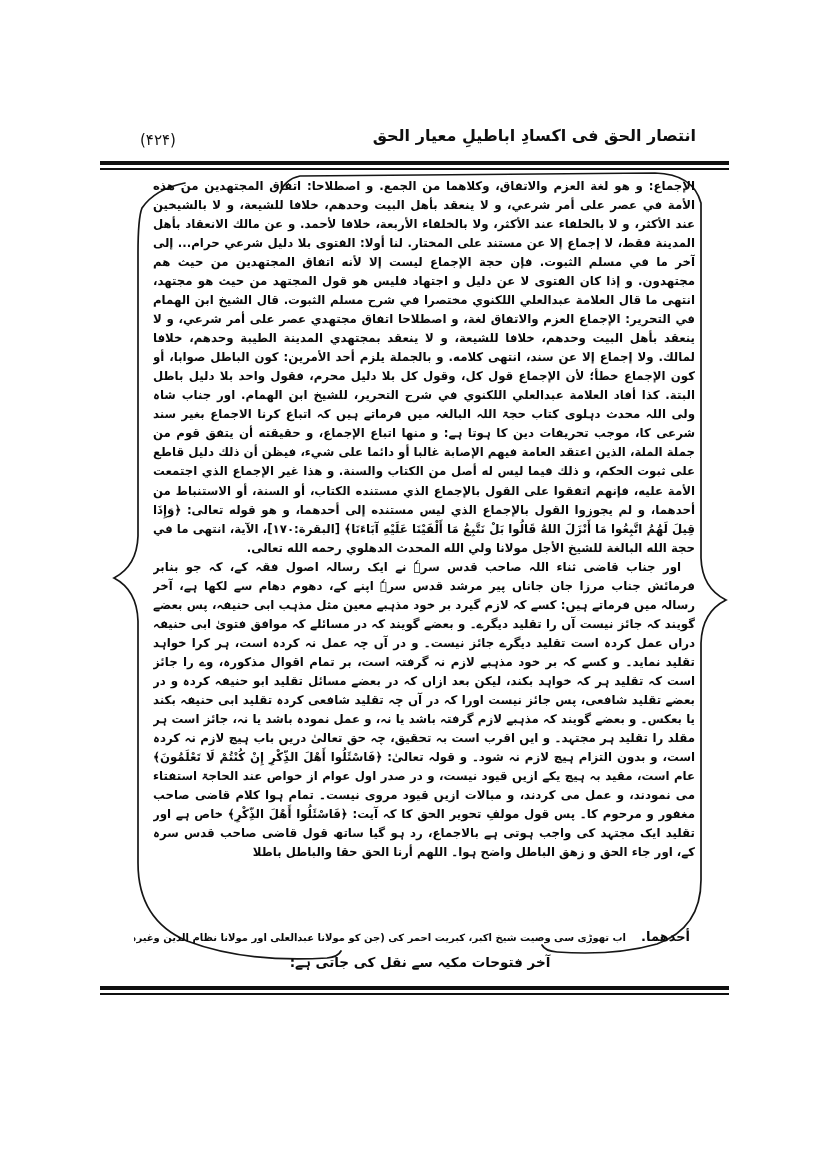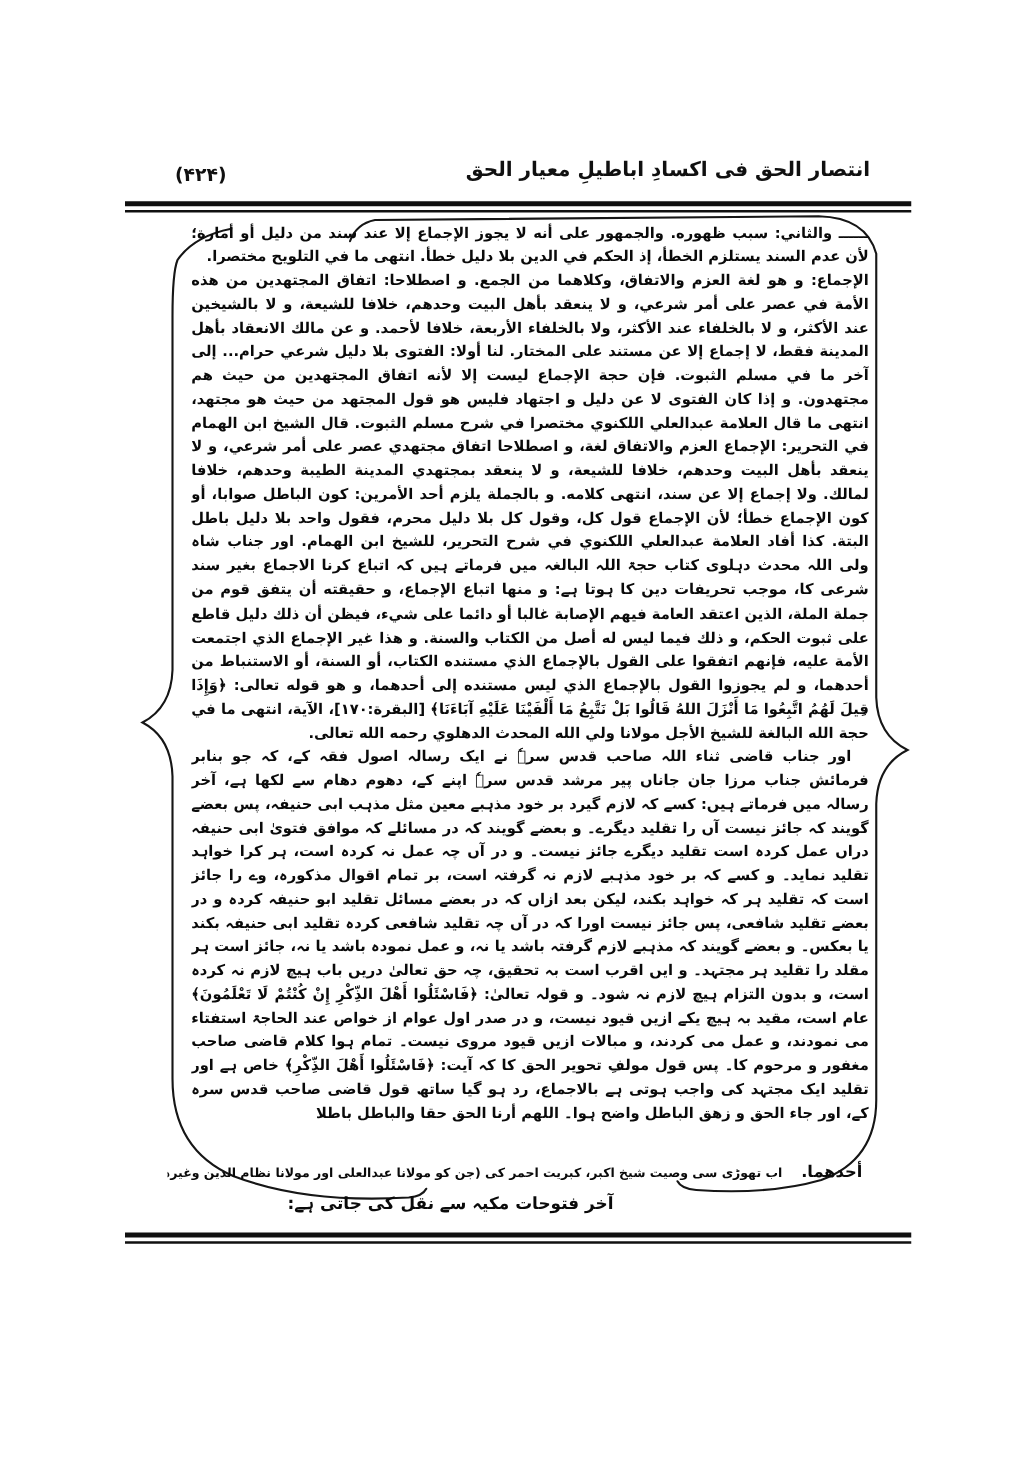--- a/index.html
+++ b/index.html
@@ -7,21 +7,21 @@
     width:826px;height:1169px;position:relative;background:#ffffff;
     font-family:"DejaVu Sans",sans-serif;color:#0c0c0c;overflow:hidden;
   }
   .abs{position:absolute;}
   
   .hdr-title{
     top:126px;right:130px;font-size:16px;font-weight:bold;direction:rtl;
     letter-spacing:-0.5px;color:#101010;white-space:nowrap;
   }
   .hdr-page{
-    top:131px;left:140px;font-size:15px;font-weight:bold;direction:rtl;color:#101010;
+    top:131px;left:140px;font-size:15px;font-weight:normal;direction:rtl;color:#101010;
   }
   
   .dbl-rule{
     left:100px;width:629px;height:3px;
     border-top:4px solid #101010;border-bottom:2px solid #101010;
   }
   .rule-top{top:161px;}
   .rule-bottom{top:986px;}
   
   .frame-svg{top:163px;left:95px;width:645px;height:815px;}
@@ -34,21 +34,21 @@
   }
   .main-text p{margin:0;}
   .main-text p.indent{text-indent:14px;}
   .note-line{
     top:926px;right:136px;width:556px;direction:rtl;text-align:right;
     white-space:nowrap;overflow:hidden;color:#0a0a0a;
   }
   .note-line .dua{font-size:13px;font-weight:bold;}
   .note-line .small{font-size:10px;font-weight:bold;padding-right:10px;}
   .footer-line{
-    top:954px;left:230px;width:380px;text-align:left;direction:rtl;
+    top:954px;left:230px;width:380px;text-align:center;direction:rtl;
     font-size:13.5px;font-weight:bold;color:#0a0a0a;
   }
 </style>
 </head>
 <body>
 
 <div class="abs hdr-title">انتصار الحق فی اکسادِ اباطیلِ معیار الحق</div>
 <div class="abs hdr-page">(۴۲۴)</div>
 
 <div class="abs dbl-rule rule-top"></div>
@@ -56,21 +56,20 @@
 <svg class="abs frame-svg" viewBox="0 0 645 815" xmlns="http://www.w3.org/2000/svg">
   <path d="M185,30 Q190,16 205,13 L560,10 Q598,11 606,40
            L606,395 Q607,425 631,437 Q607,449 606,480
            L606,717 Q606,765 562,781 Q520,793 462,789 Q450,788 447,782"></path>
   <path d="M90,20 Q60,26 47,45 Q43,55 43,90
            L43,373 Q42,403 19,415 Q42,427 43,458
            L43,700 Q43,757 92,778 Q150,800 232,795 Q243,794 246,788"></path>
 </svg>
 
 <div class="abs main-text" id="main-text" style="font-size: 11.75px;">
-  <p>ــــــ والثاني: سبب ظهوره. والجمهور على أنه لا يجوز الإجماع إلا عند سند من دليل أو أمارة؛ لأن عدم السند يستلزم الخطأ، إذ الحكم في الدين بلا دليل خطأ. انتهى ما في التلويح مختصرا.</p>
   <p>الإجماع: و هو لغة العزم والاتفاق، وكلاهما من الجمع. و اصطلاحا: اتفاق المجتهدين من هذه الأمة في عصر على أمر شرعي، و لا ينعقد بأهل البيت وحدهم، خلافا للشيعة، و لا بالشيخين عند الأكثر، و لا بالخلفاء عند الأكثر، ولا بالخلفاء الأربعة، خلافا لأحمد. و عن مالك الانعقاد بأهل المدينة فقط، لا إجماع إلا عن مستند على المختار. لنا أولا: الفتوى بلا دليل شرعي حرام... إلى آخر ما في مسلم الثبوت. فإن حجة الإجماع ليست إلا لأنه اتفاق المجتهدين من حيث هم مجتهدون. و إذا كان الفتوى لا عن دليل و اجتهاد فليس هو قول المجتهد من حيث هو مجتهد، انتهى ما قال العلامة عبدالعلي اللكنوي مختصرا في شرح مسلم الثبوت. قال الشيخ ابن الهمام في التحرير: الإجماع العزم والاتفاق لغة، و اصطلاحا اتفاق مجتهدي عصر على أمر شرعي، و لا ينعقد بأهل البيت وحدهم، خلافا للشيعة، و لا ينعقد بمجتهدي المدينة الطيبة وحدهم، خلافا لمالك. ولا إجماع إلا عن سند، انتهى كلامه. و بالجملة يلزم أحد الأمرين: كون الباطل صوابا، أو كون الإجماع خطأ؛ لأن الإجماع قول كل، وقول كل بلا دليل محرم، فقول واحد بلا دليل باطل البتة. كذا أفاد العلامة عبدالعلي اللكنوي في شرح التحرير، للشيخ ابن الهمام. اور جناب شاہ ولی اللہ محدث دہلوی کتاب حجۃ اللہ البالغہ میں فرماتے ہیں کہ اتباع کرنا الاجماع بغیر سند شرعی کا، موجب تحریفات دین کا ہوتا ہے: و منها اتباع الإجماع، و حقيقته أن يتفق قوم من جملة الملة، الذين اعتقد العامة فيهم الإصابة غالبا أو دائما على شيء، فيظن أن ذلك دليل قاطع على ثبوت الحكم، و ذلك فيما ليس له أصل من الكتاب والسنة. و هذا غير الإجماع الذي اجتمعت الأمة عليه، فإنهم اتفقوا على القول بالإجماع الذي مستنده الكتاب، أو السنة، أو الاستنباط من أحدهما، و لم يجوزوا القول بالإجماع الذي ليس مستنده إلى أحدهما، و هو قوله تعالى: ﴿وَإِذَا قِيلَ لَهُمُ اتَّبِعُوا مَا أَنْزَلَ اللهُ قَالُوا بَلْ نَتَّبِعُ مَا أَلْفَيْنَا عَلَيْهِ آبَاءَنَا﴾ [البقرة:١٧٠]، الآية، انتهى ما في حجة الله البالغة للشيخ الأجل مولانا ولي الله المحدث الدهلوي رحمه الله تعالى.</p>
   <p class="indent">اور جناب قاضی ثناء اللہ صاحب قدس سرہٗ نے ایک رسالہ اصول فقہ کے، کہ جو بنابر فرمائش جناب مرزا جان جاناں پیر مرشد قدس سرہٗ اپنے کے، دھوم دھام سے لکھا ہے، آخر رسالہ میں فرماتے ہیں: کسے کہ لازم گیرد بر خود مذہبے معین مثل مذہب ابی حنیفہ، پس بعضے گویند کہ جائز نیست آں را تقلید دیگرے۔ و بعضے گویند کہ در مسائلے کہ موافق فتویٰ ابی حنیفہ دراں عمل کردہ است تقلید دیگرے جائز نیست۔ و در آں چہ عمل نہ کردہ است، ہر کرا خواہد تقلید نماید۔ و کسے کہ بر خود مذہبے لازم نہ گرفتہ است، بر تمام اقوال مذکورہ، وے را جائز است کہ تقلید ہر کہ خواہد بکند، لیکن بعد ازاں کہ در بعضے مسائل تقلید ابو حنیفہ کردہ و در بعضے تقلید شافعی، پس جائز نیست اورا کہ در آں چہ تقلید شافعی کردہ تقلید ابی حنیفہ بکند یا بعکس۔ و بعضے گویند کہ مذہبے لازم گرفتہ باشد یا نہ، و عمل نمودہ باشد یا نہ، جائز است ہر مقلد را تقلید ہر مجتہد۔ و ایں اقرب است بہ تحقیق، چہ حق تعالیٰ دریں باب ہیچ لازم نہ کردہ است، و بدون التزام ہیچ لازم نہ شود۔ و قولہ تعالیٰ: ﴿فَاسْئَلُوا أَهْلَ الذِّكْرِ إِنْ كُنْتُمْ لَا تَعْلَمُونَ﴾ عام است، مقید بہ ہیچ یکے ازیں قیود نیست، و در صدر اول عوام از خواص عند الحاجۃ استفتاء می نمودند، و عمل می کردند، و مبالات ازیں قیود مروی نیست۔ تمام ہوا کلام قاضی صاحب مغفور و مرحوم کا۔ پس قول مولفِ تحویر الحق کا کہ آیت: ﴿فَاسْئَلُوا أَهْلَ الذِّكْرِ﴾ خاص ہے اور تقلید ایک مجتہد کی واجب ہوتی ہے بالاجماع، رد ہو گیا ساتھ قول قاضی صاحب قدس سرہ کے، اور جاء الحق و زهق الباطل واضح ہوا۔ اللهم أرنا الحق حقا والباطل باطلا</p>
 </div>
 
 <div class="abs note-line">
   <span class="dua">أحدهما.</span>
   <span class="small">اب تھوڑی سی وصیت شیخ اکبر، کبریت احمر کی (جن کو مولانا عبدالعلی اور مولانا نظام الدین وغیرہ، خاتم ولایت احمدیہ لکھتے ہیں)</span>
 </div>
 
 <div class="abs footer-line">آخر فتوحات مکیہ سے نقل کی جاتی ہے:</div>

